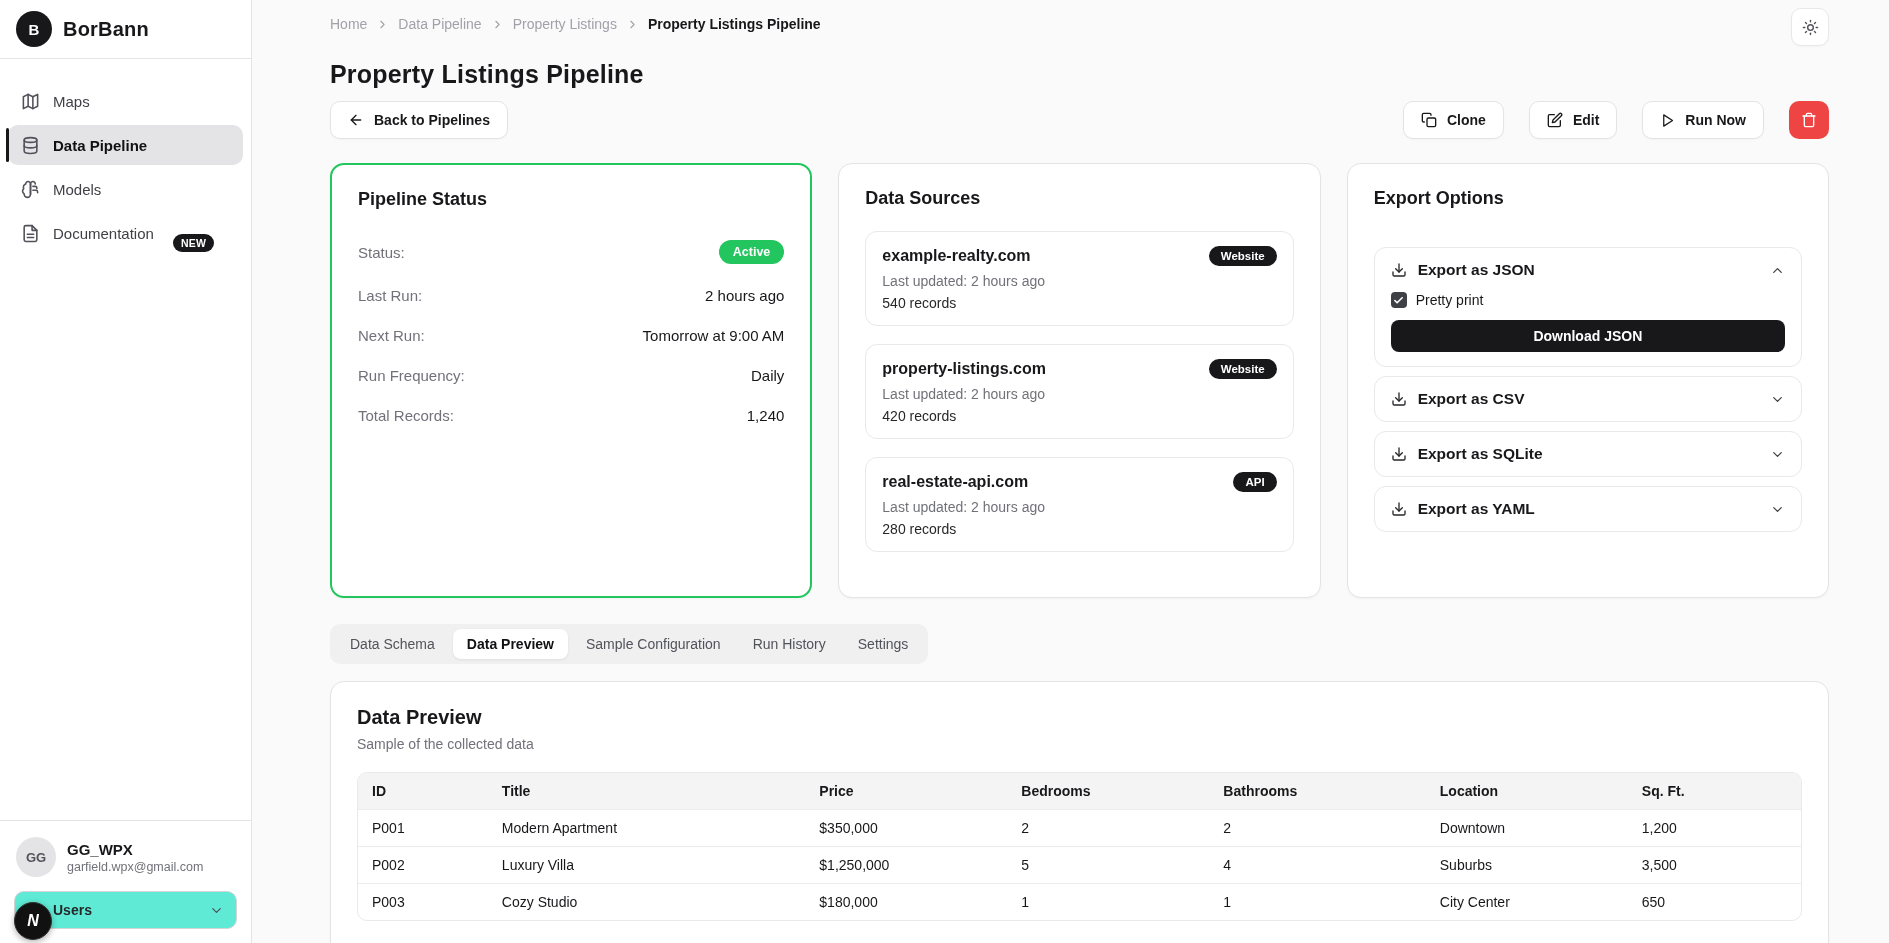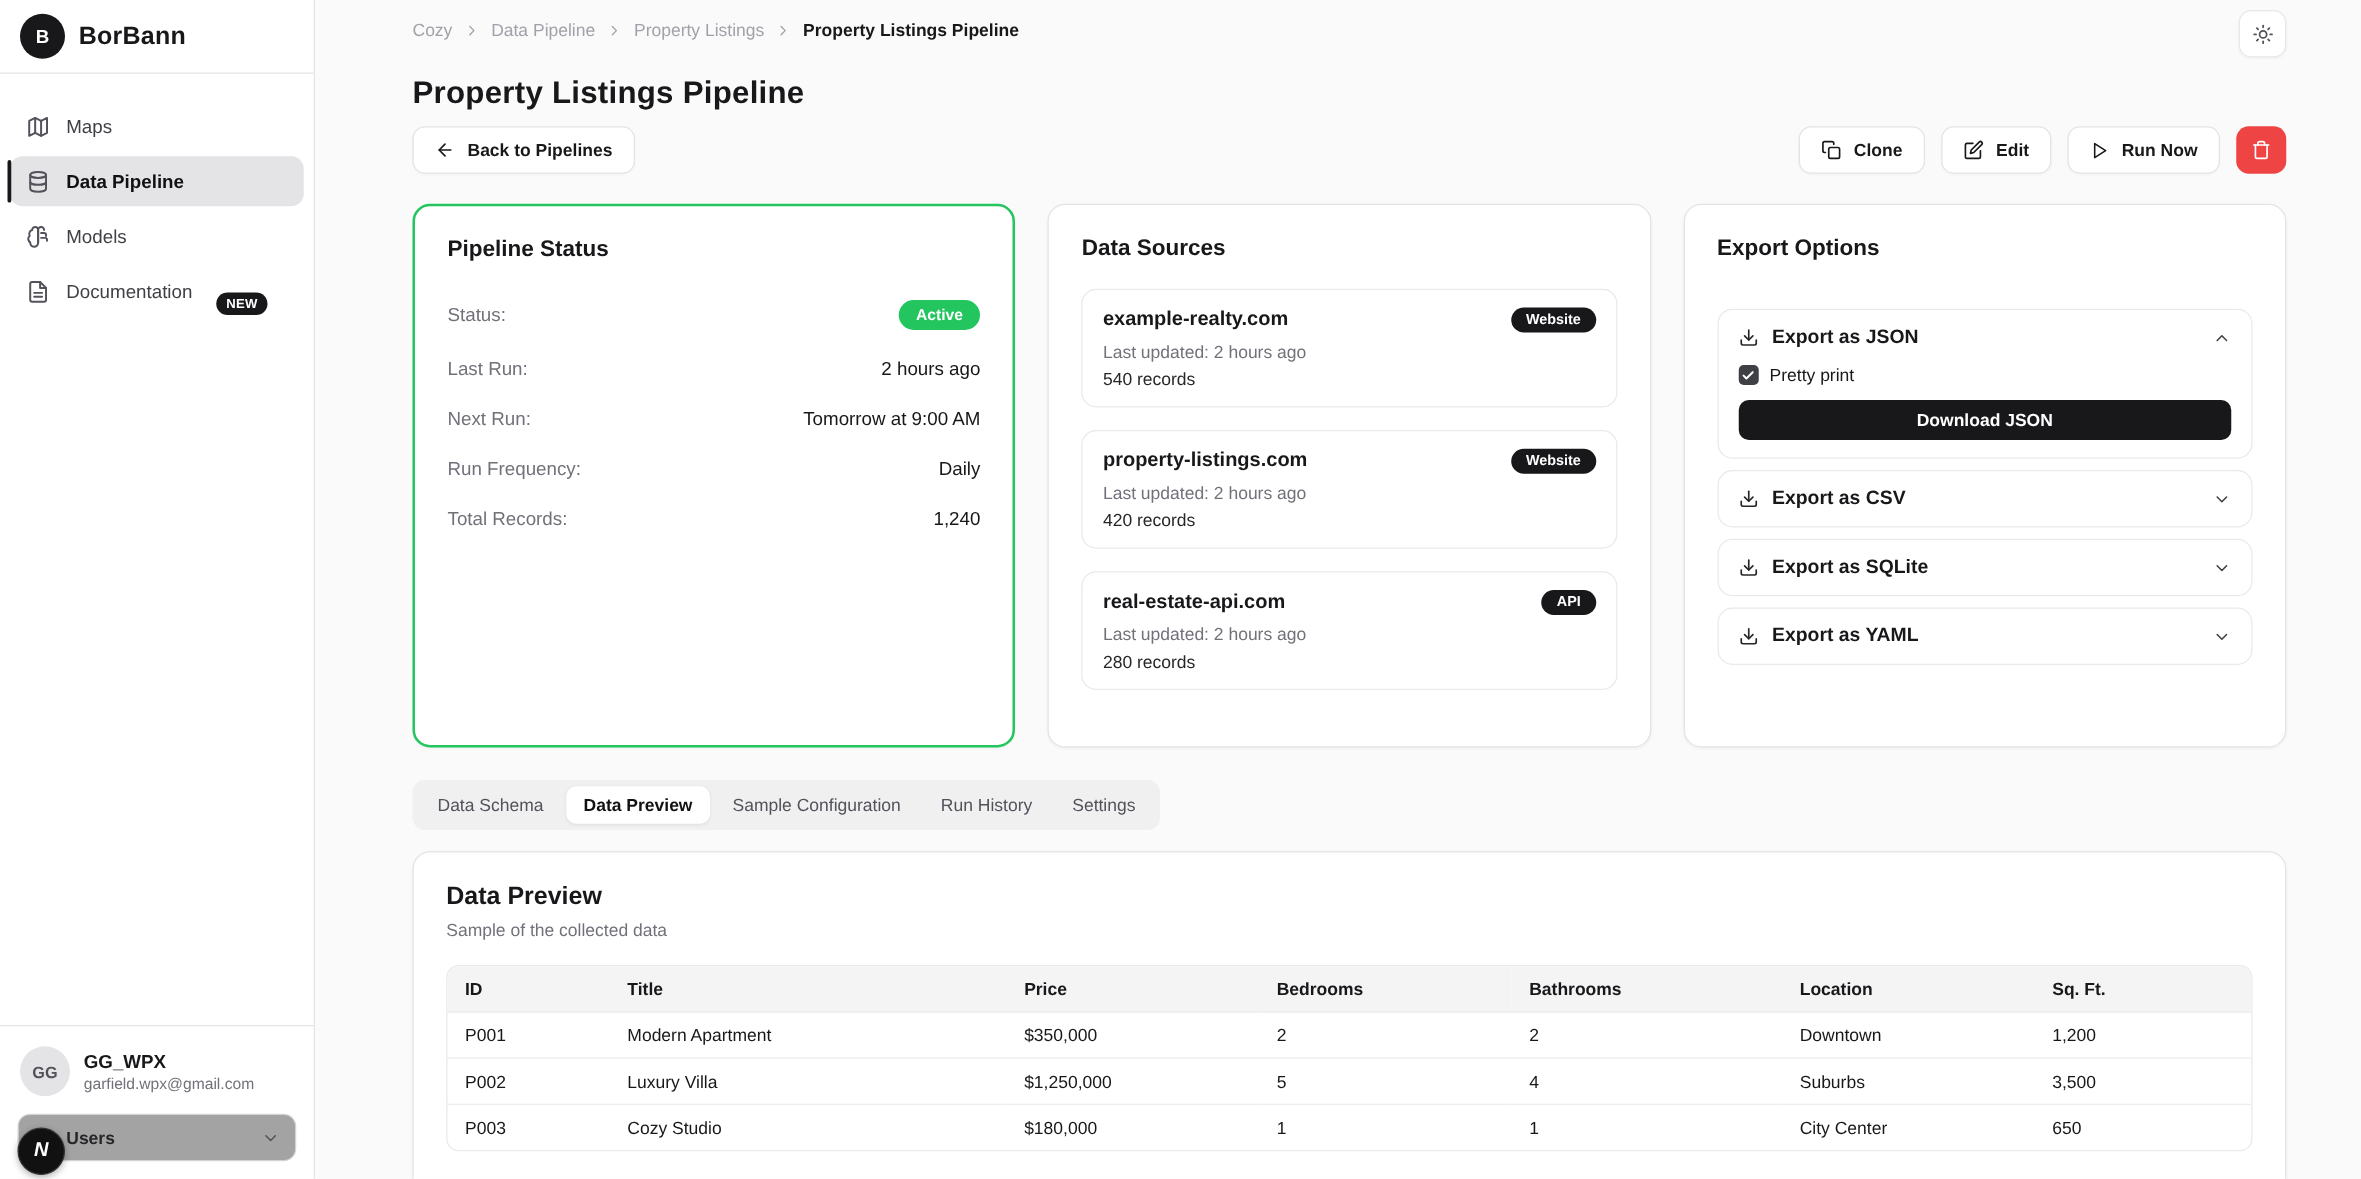--- a/index.html
+++ b/index.html
@@ -47,21 +47,21 @@
   .user-row { display:flex; align-items:center; gap:11px; padding:0 2px; }
   .avatar {
     width:40px; height:40px; border-radius:50%; background:#e4e4e7;
     color:#52525b; font-size:13px; font-weight:700;
     display:flex; align-items:center; justify-content:center; flex:0 0 auto;
   }
   .user-name { font-size:15px; font-weight:700; }
   .user-email { font-size:12.5px; color:#71717a; margin-top:2px; }
   .users-select {
     margin-top:14px; height:38px; border:1px solid #d4d4d8; border-radius:10px;
-    background:#a3a3a3; display:flex; align-items:center; gap:9px; padding:0 12px;
+    background:#5eead4; display:flex; align-items:center; gap:9px; padding:0 12px;
     font-size:14px; font-weight:600; color:#27272a; cursor:pointer;text-align:right;
   }
   .users-select .chev { margin-left:auto; color:#52525b; }
   .next-badge {
     position:absolute; left:14px; bottom:3px; width:38px; height:38px;
     border-radius:50%; background:#111; color:#fff; z-index:30;
     border:1px solid #333; box-shadow:0 2px 6px rgba(0,0,0,.3);
     display:flex; align-items:center; justify-content:center;
     font-size:16px; font-weight:700; font-style:italic; cursor:pointer;
   }
@@ -80,21 +80,21 @@
   }
   .page-title { font-size:25px; font-weight:800; margin-top:14px; letter-spacing:.2px; }
 
   .actions-row { margin-top:12px; display:flex; justify-content:space-between; align-items:center; }
   .btn {
     display:flex; align-items:center; gap:10px; height:38px; padding:0 17px;
     background:#fff; border:1px solid #e4e4e7; border-radius:10px;
     font-size:14px; font-weight:600; color:#18181b; cursor:pointer;
     box-shadow:0 1px 2px rgba(0,0,0,.03); font-family:inherit;
   }
-  .actions-right { display:flex; gap:13px; }
+  .actions-right { display:flex; gap:25px; }
   .btn-danger {
     width:40px; height:38px; background:#ef4444; border:none; border-radius:10px;
     color:#fff; display:flex; align-items:center; justify-content:center; cursor:pointer;
   }
 
   
   .cards-row { margin-top:24px; display:grid; grid-template-columns:1fr 1fr 1fr; gap:26px; height:435px; }
   .card {
     background:#fff; border:1px solid #e4e4e7; border-radius:14px;
     padding:24px 26px; box-shadow:0 1px 2px rgba(0,0,0,.04);
@@ -260,21 +260,21 @@
     </div>
   </div>
 </aside>
 
 <div class="next-badge">N</div>
 
 <main class="main">
 
   <div class="topbar">
     <div class="breadcrumb">
-      <span class="crumb">Cozy</span>
+      <span class="crumb">Home</span>
       <span class="sep">
           <svg width="13" height="13" viewBox="0 0 24 24" fill="none" stroke="currentColor" stroke-width="2" stroke-linecap="round" stroke-linejoin="round">
             <path d="M9 18l6-6-6-6"></path>
           </svg>
         </span>
       <span class="crumb">Data Pipeline</span>
       <span class="sep">
           <svg width="13" height="13" viewBox="0 0 24 24" fill="none" stroke="currentColor" stroke-width="2" stroke-linecap="round" stroke-linejoin="round">
             <path d="M9 18l6-6-6-6"></path>
           </svg>

